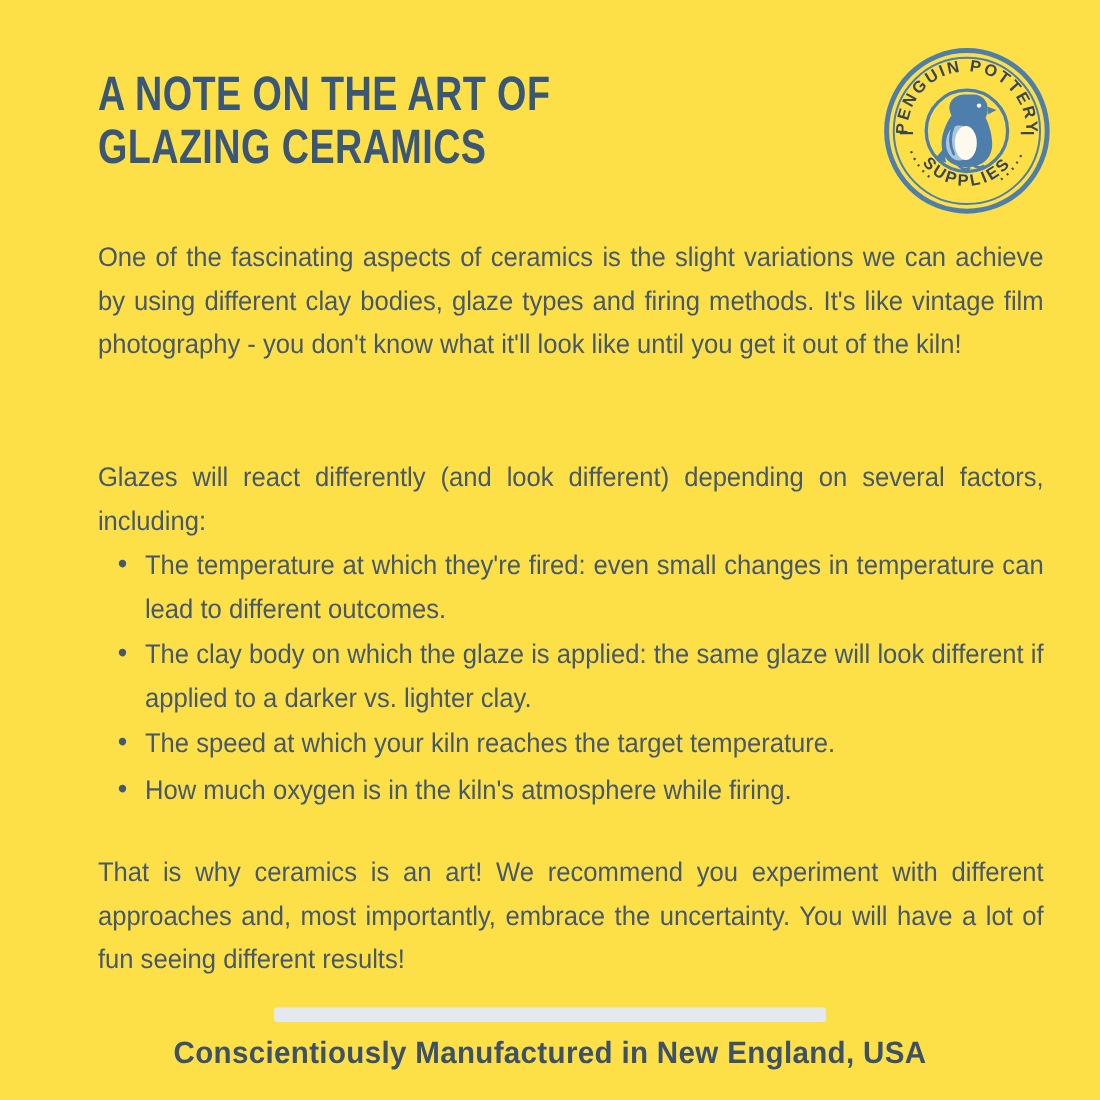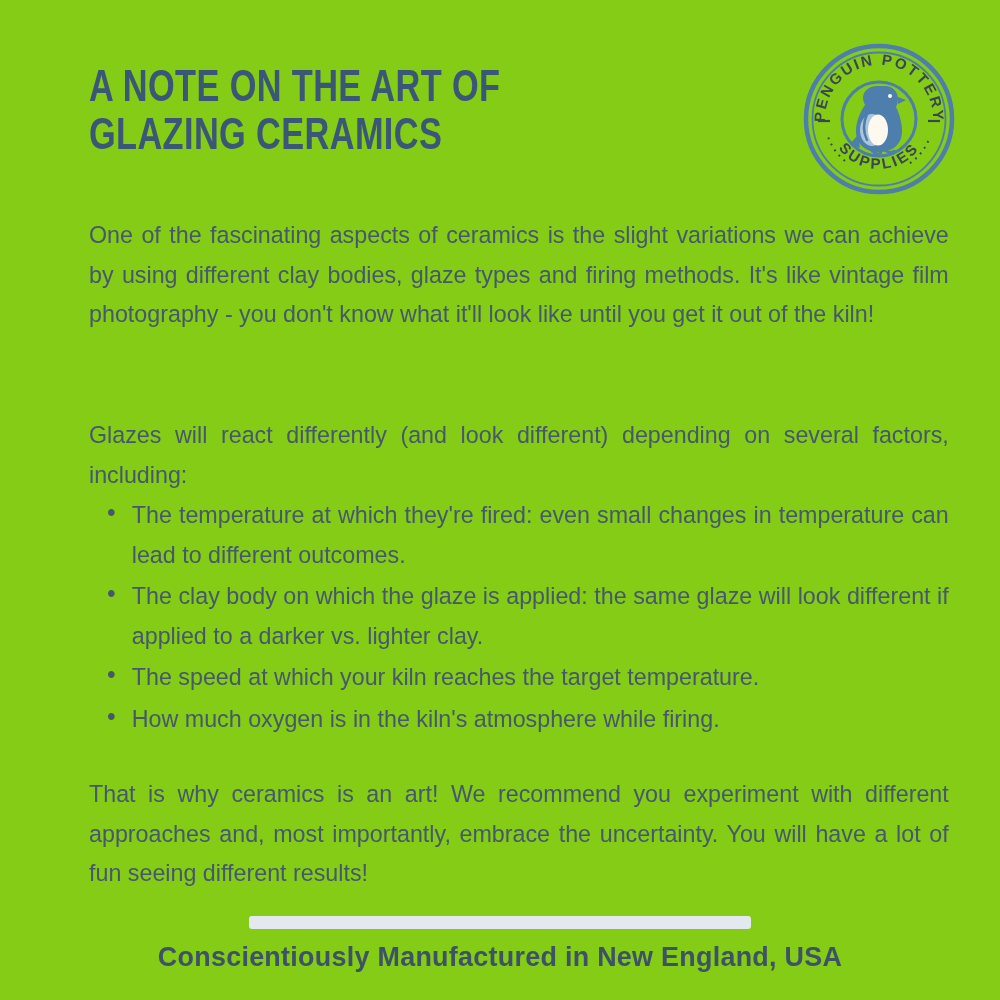--- a/index.html
+++ b/index.html
@@ -1,18 +1,18 @@
 <!DOCTYPE html>
 <html><head>
 <meta charset="utf-8">
 <style>
   html,body { margin:0; padding:0; }
   .page {
     position:relative; width:1000px; height:1000px;
-    background:#84cc16; overflow:hidden;
+    background:#fde047; overflow:hidden;
     font-family:"Liberation Sans", sans-serif;
   }
   .title {
     position:absolute; left:89px; top:62px; margin:0;
     font-size:44px; line-height:48px; font-weight:bold;
     color:#3B5777; letter-spacing:0.5px; white-space:nowrap;
     transform:scaleX(0.78); transform-origin:0 0;
   }
   .title span { display:block; }
   .body-copy {

